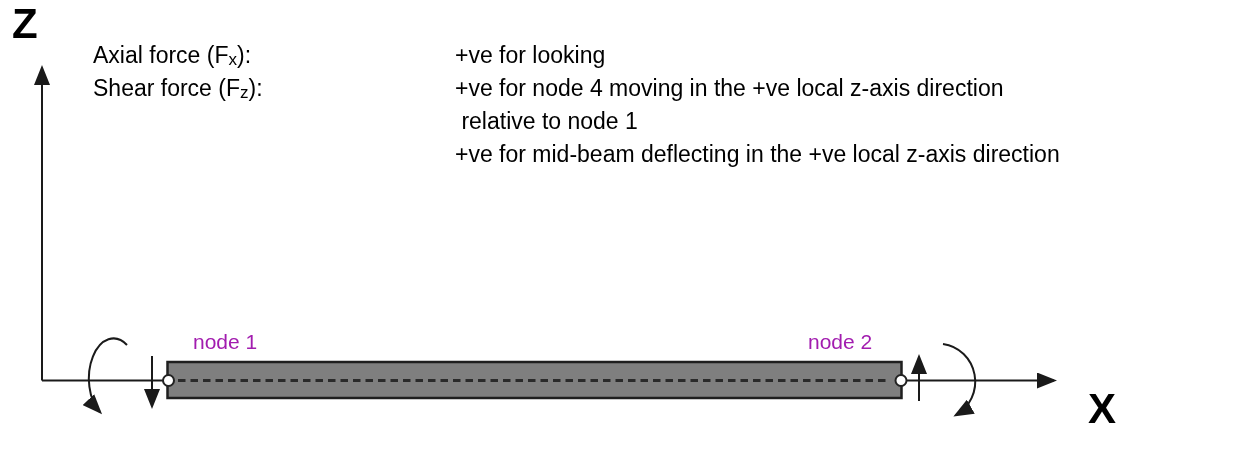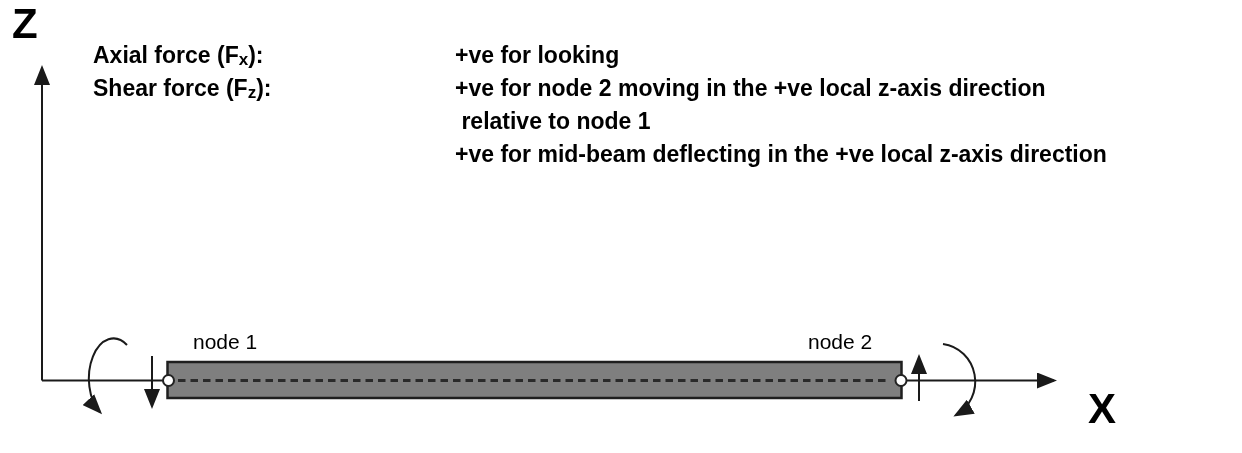--- a/index.html
+++ b/index.html
@@ -35,39 +35,38 @@
   .legend {
     position: absolute;
     left: 93px;
     top: 39px;
     display: grid;
     grid-template-columns: 362px auto;
     grid-auto-rows: 33px;
     font-size: 23px;
     line-height: 33px;
     white-space: pre;
-    font-weight: bold;
   }
   .legend .term, .legend .desc {
     white-space: pre;
   }
   .legend sub.sgn {
     font-size: 74%;
     line-height: 0;
     position: relative;
     top: 0.14em;
     vertical-align: baseline;
   }
 
   
   .node-label {
     position: absolute;
     font-size: 21px;
     line-height: 1;
-    color: #000000;
+    color: #a21caf;
   }
   .node-label.n1 { left: 193px; top: 331px; }
   .node-label.n2 { left: 808px; top: 331px; text-align: center; }
 
   .diagram-svg {
     position: absolute;
     left: 0;
     top: 0;
   }
 </style>
@@ -77,21 +76,21 @@
 <div class="stage">
 
   <div class="axis-letter z">Z</div>
   <div class="axis-letter x">X</div>
 
   <div class="legend">
     <div class="term"><span>Axial force (F</span><sub class="sgn">x</sub><span>):</span></div>
     <div class="desc">+ve for looking</div>
 
     <div class="term"><span>Shear force (F</span><sub class="sgn">z</sub><span>):</span></div>
-    <div class="desc">+ve for node 2 moving in the +ve local z-axis direction</div>
+    <div class="desc">+ve for node 4 moving in the +ve local z-axis direction</div>
 
     <div class="term"><span></span><sub class="sgn"></sub><span></span></div>
     <div class="desc"> relative to node 1</div>
 
 
     <div class="term"><span></span><sub class="sgn"></sub><span></span></div>
 
     <div class="desc">+ve for mid-beam deflecting in the +ve local z-axis direction</div>
   </div>
 

